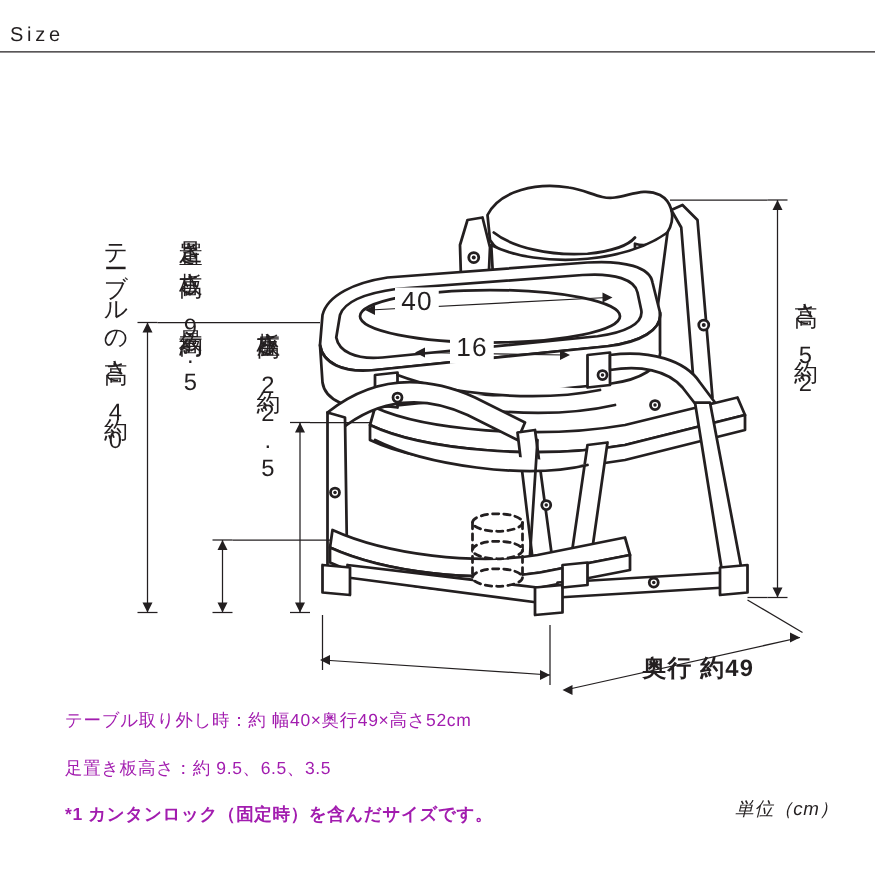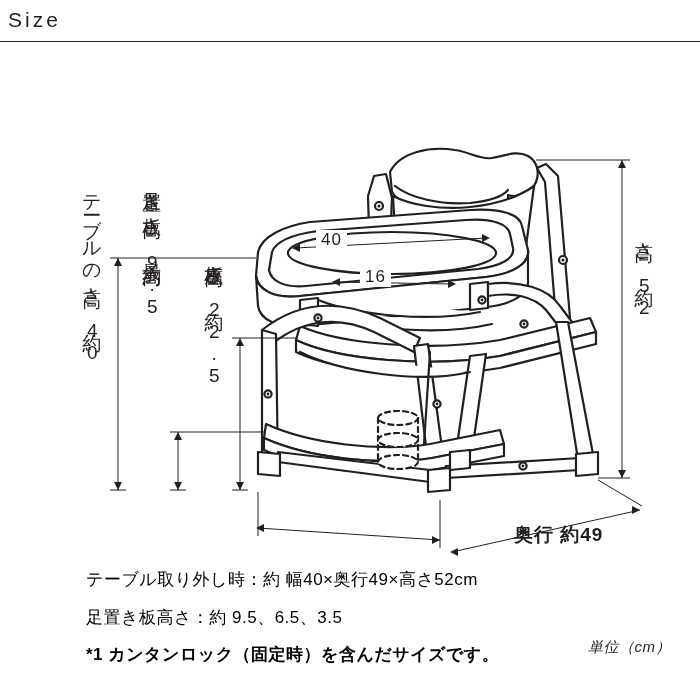--- a/index.html
+++ b/index.html
@@ -14,22 +14,22 @@
     background: #ffffff;
     font-family: "Liberation Sans", sans-serif;
     color: #231f20;
     overflow: hidden;
   }
 
   
   .header-title {
     position: absolute;
     left: 8px;
-    top: 8px;
-    font-size: 21px;
+    top: 20px;
+    font-size: 16px;
     letter-spacing: 3px;
     color: #231f20;
     font-family: "Liberation Sans", sans-serif;
   }
   .header-rule {
     position: absolute;
     left: 0;
     top: 41px;
     width: 700px;
     height: 1px;
@@ -83,35 +83,34 @@
   }
   .arrow-right {
     border-top: 4px solid transparent;
     border-bottom: 4px solid transparent;
     border-left: 8px solid #231f20;
   }
 
   
   .measure {
     position: absolute;
-    font-size: 17px;
+    font-size: 21px;
     background: #ffffff;
     padding: 0 5px;
     color: #231f20;
     letter-spacing: 1px;
   }
 
   
   .note {
     position: absolute;
-    font-size: 17px;
+    font-size: 14px;
     letter-spacing: 0.5px;
-    color: #000000;
+    color: #a21caf;
     white-space: nowrap;
-    margin-left: 34px;
   }
   .note-unit {
     position: absolute;
     font-size: 15px;
     letter-spacing: 0.5px;
     color: #231f20;
     white-space: nowrap;
     font-style: italic;
   }
 

